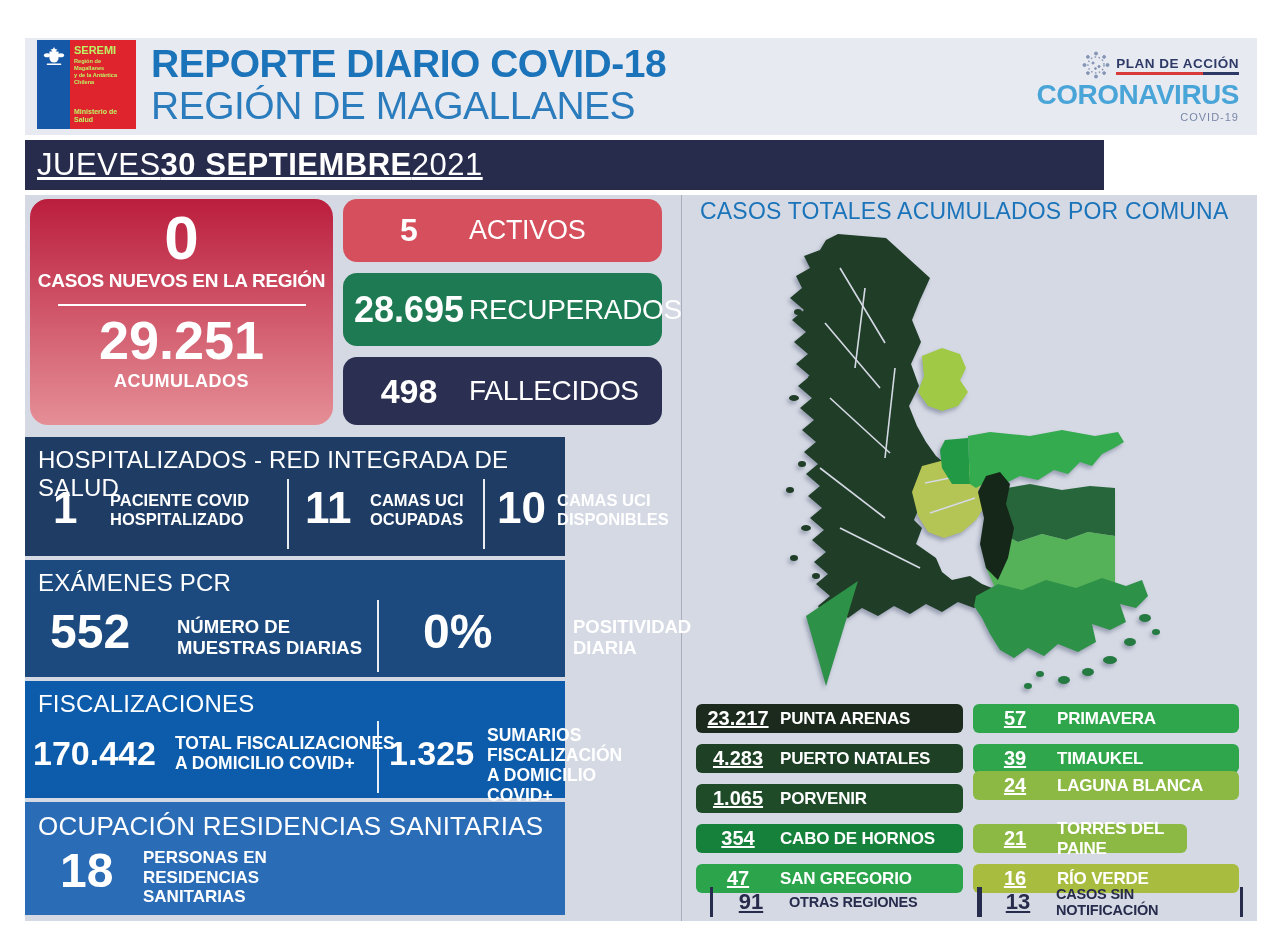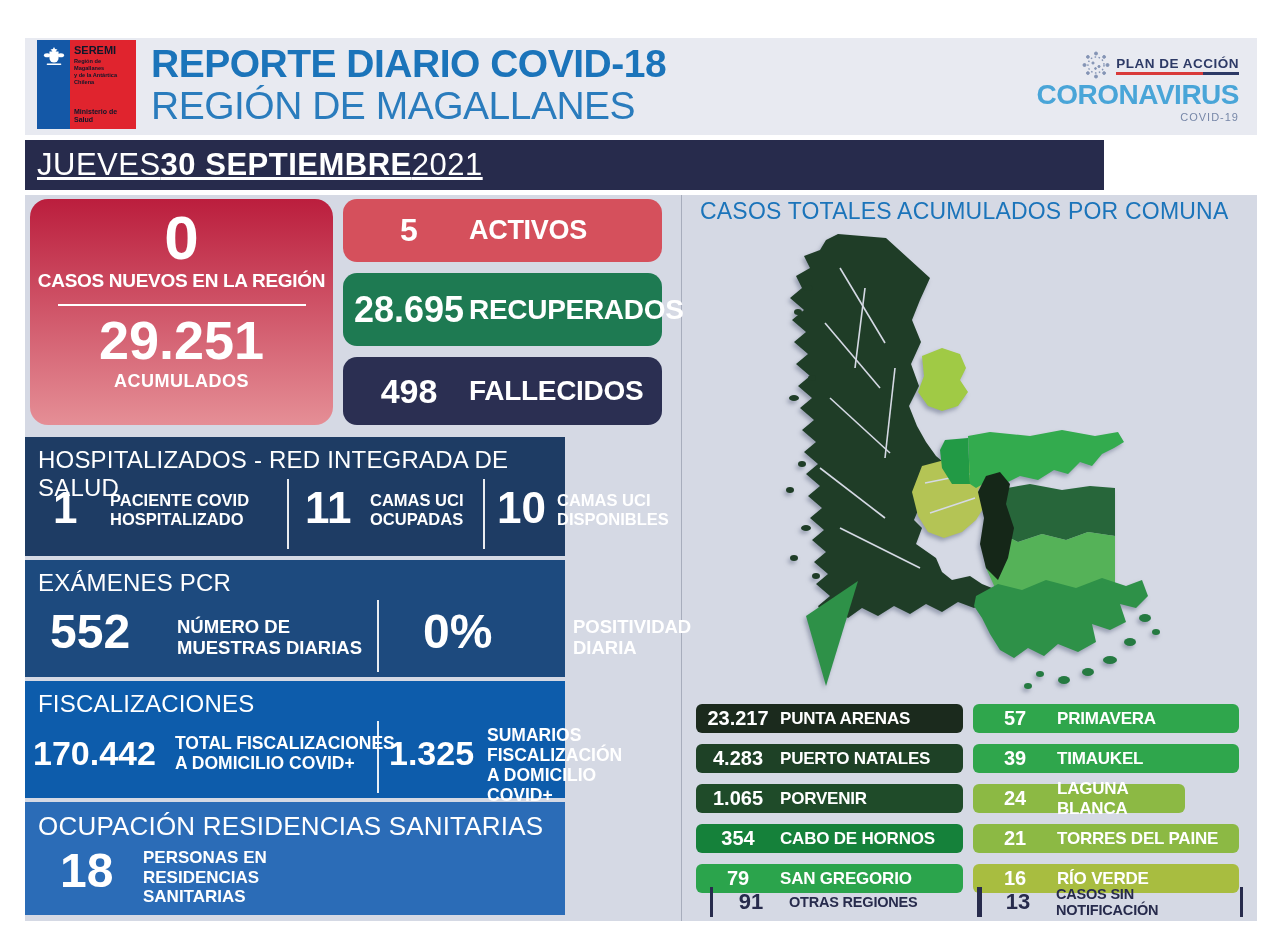--- a/index.html
+++ b/index.html
@@ -2,21 +2,21 @@
 <html><head>
 <meta charset="utf-8">
 <style>
   html,body{margin:0;padding:0;background:#ffffff;}
   body{width:1280px;height:936px;position:relative;font-family:"Liberation Sans",sans-serif;overflow:hidden;}
   .abs{position:absolute;}
   
   .header{left:25px;top:38px;width:1232px;height:97px;background:#e8eaf1;}
   .logo{left:12px;top:2px;width:99px;height:89px;display:flex;}
   .logo-blue{width:33px;background:#1458a7;display:flex;align-items:flex-start;justify-content:center;padding-top:6px;}
-  .logo-red{width:66px;background:#e0242e;color:#0f172a;padding:5px 4px;box-sizing:border-box;display:flex;flex-direction:column;}
+  .logo-red{width:66px;background:#e0242e;color:#bef264;padding:5px 4px;box-sizing:border-box;display:flex;flex-direction:column;}
   .logo-seremi{font-size:11px;font-weight:bold;line-height:1;}
   .logo-region{font-size:5.6px;line-height:1.25;margin-top:2px;white-space:pre-line;font-weight:bold;}
   .logo-ministry{font-size:7px;font-weight:bold;line-height:1.15;margin-top:auto;white-space:pre-line;}
   .titles{left:126px;top:6px;}
   .title1{font-size:39px;font-weight:bold;color:#1b74ba;letter-spacing:-.5px;line-height:1.05;}
   .title2{font-size:39px;font-weight:400;color:#2a7cbd;letter-spacing:-.5px;line-height:1.1;}
   .brand-block{right:18px;top:12px;text-align:right;position:absolute;}
   .plan-row{display:flex;align-items:center;justify-content:flex-end;gap:5px;}
   .plan-label{font-size:13.5px;font-weight:bold;color:#2d3a66;letter-spacing:.5px;border-bottom:3px solid;border-image:linear-gradient(90deg,#d93a3a 70%,#2d3a66 30%) 1;padding-bottom:1px;}
   .brand{font-size:28px;font-weight:bold;color:#49a5d8;letter-spacing:-.5px;line-height:1.1;}
@@ -30,32 +30,32 @@
   .vline{left:656px;top:0;width:1px;height:726px;background:#a7adbc;}
   
   .new-cases-card{left:5px;top:4px;width:303px;height:226px;border-radius:18px;color:#fff;text-align:center;box-sizing:border-box;padding-top:6px;}
   .nc-value{font-size:62px;font-weight:bold;line-height:1.05;}
   .nc-label{font-size:19px;font-weight:bold;letter-spacing:-.3px;}
   .nc-line{width:248px;height:2px;background:#fff;margin:12px auto 6px auto;}
   .nc-acc{font-size:54px;font-weight:bold;line-height:1.05;}
   .nc-acc-label{font-size:18px;font-weight:bold;letter-spacing:.5px;margin-top:2px;}
   .mini-card{left:318px;width:319px;border-radius:14px;color:#fff;display:flex;align-items:center;box-sizing:border-box;padding:0 6px;}
   .mc-value{min-width:120px;text-align:center;font-weight:bold;}
-  .mc-label{font-weight:700;letter-spacing:-.3px;}
+  .mc-label{font-weight:400;letter-spacing:-.3px;}
   
   .panel{left:0;width:540px;color:#fff;box-sizing:border-box;}
   .panel-title{font-size:24px;font-weight:300;letter-spacing:.2px;padding:9px 0 0 13px;}
   .stat-value{font-weight:bold;line-height:1;}
   .stat-label{font-weight:bold;white-space:pre-line;line-height:1.15;}
   .vdiv{position:absolute;width:2px;background:rgba(255,255,255,.9);}
   
   .rp-title{left:675px;top:3px;font-size:23px;font-weight:400;color:#1b74ba;letter-spacing:.2px;}
   .map-svg{left:665px;top:33px;filter:drop-shadow(-2px 3px 2px rgba(100,110,135,.55));}
   .crow{position:absolute;height:29px;border-radius:6px;color:#fff;display:flex;align-items:center;}
-  .cval{min-width:84px;text-align:center;font-size:20px;font-weight:bold;}
+  .cval{min-width:84px;text-align:center;font-size:20px;font-weight:bold;text-decoration:underline;}
   .cname{font-size:17px;font-weight:bold;letter-spacing:-.2px;}
   .cfoot{position:absolute;height:30px;display:flex;align-items:center;color:#272b4c;border-left:3px solid #272b4c;border-right:3px solid #272b4c;}
   .cfoot .cval{color:#272b4c;min-width:76px;font-size:22px;}
   .cfoot .cname{color:#272b4c;font-size:14.5px;}
 </style>
 </head>
 <body>
 
 <div class="abs header" style="background-color: rgb(232, 234, 241);">
   <div class="abs logo">
@@ -257,37 +257,37 @@
   </div>
   <div class="crow" style="left: 671px; top: 589px; width: 267px; background-color: rgb(31, 75, 41);">
     <span class="cval">1.065</span>
     <span class="cname">PORVENIR</span>
   </div>
   <div class="crow" style="left: 671px; top: 629px; width: 267px; background-color: rgb(21, 129, 58);">
     <span class="cval">354</span>
     <span class="cname">CABO DE HORNOS</span>
   </div>
   <div class="crow" style="left: 671px; top: 669px; width: 267px; background-color: rgb(43, 164, 76);">
-    <span class="cval">79</span>
+    <span class="cval">47</span>
     <span class="cname">SAN GREGORIO</span>
   </div>
 
   <div class="crow" style="left: 948px; top: 509px; width: 266px; background-color: rgb(47, 166, 76);">
     <span class="cval">57</span>
     <span class="cname">PRIMAVERA</span>
   </div>
   <div class="crow" style="left: 948px; top: 549px; width: 266px; background-color: rgb(47, 166, 76);">
     <span class="cval">39</span>
     <span class="cname">TIMAUKEL</span>
   </div>
-  <div class="crow" style="left: 948px; top: 589px; width: 212px; background-color: rgb(140, 185, 68);">
+  <div class="crow" style="left: 948px; top: 576px; width: 266px; background-color: rgb(140, 185, 68);">
     <span class="cval">24</span>
     <span class="cname">LAGUNA BLANCA</span>
   </div>
-  <div class="crow" style="left: 948px; top: 629px; width: 266px; background-color: rgb(140, 185, 68);">
+  <div class="crow" style="left: 948px; top: 629px; width: 214px; background-color: rgb(140, 185, 68);">
     <span class="cval">21</span>
     <span class="cname">TORRES DEL PAINE</span>
   </div>
   <div class="crow" style="left: 948px; top: 669px; width: 266px; background-color: rgb(168, 189, 64);">
     <span class="cval">16</span>
     <span class="cname">RÍO VERDE</span>
   </div>
 
   <div class="cfoot" style="left:685px;top:692px;width:266px">
     <span class="cval">91</span>

